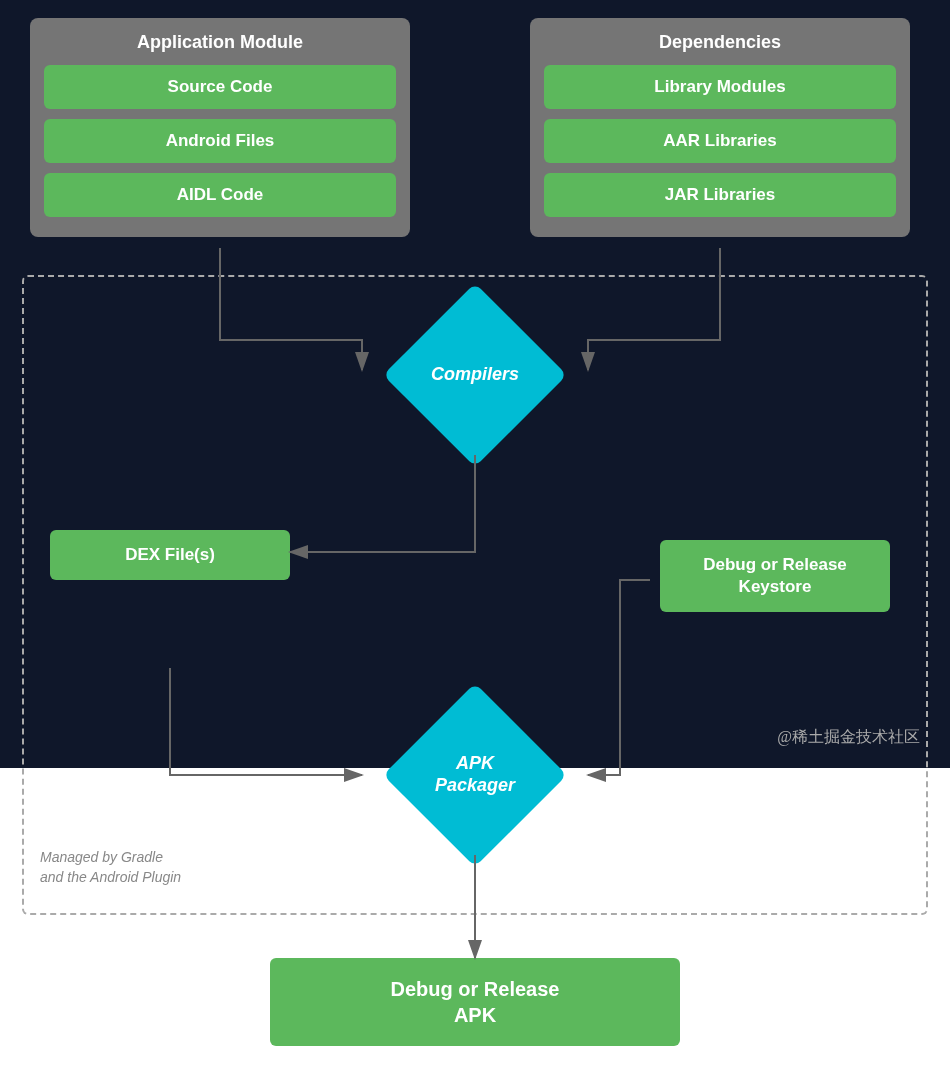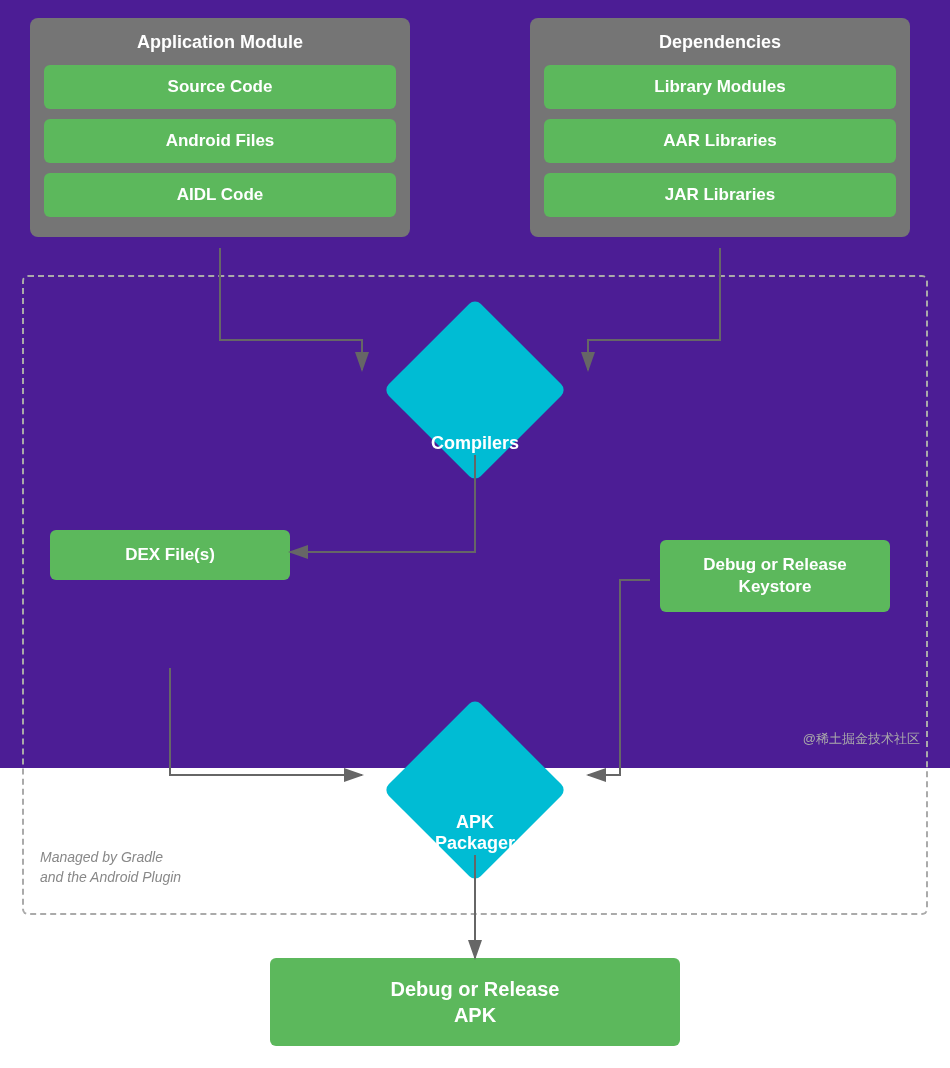--- a/index.html
+++ b/index.html
@@ -9,21 +9,21 @@
       background: #fff;
       font-family: Arial, sans-serif;
       position: relative;
       overflow: hidden;
     }
 
     .diagram-container {
       width: 950px;
       height: 768px;
       position: relative;
-      background: #4c1d95;
+      background: #0f172a;
     }
 
     
     .gray-box {
       position: absolute;
       background: #757575;
       border-radius: 8px;
       padding: 14px 14px 20px 14px;
     }
 
@@ -55,22 +55,23 @@
     .dashed-box {
       position: absolute;
       border: 2px dashed #aaa;
       border-radius: 6px;
     }
 
     
     .diamond-wrapper {
       position: absolute;
       display: flex;
-      align-items: flex-end;
+      align-items: center;
       justify-content: center;
+      font-style: italic;
     }
 
     .diamond {
       width: 130px;
       height: 130px;
       background: #00bcd4;
       transform: rotate(45deg);
       border-radius: 8px;
       position: relative;
     }
@@ -115,21 +116,22 @@
       color: #888;
       font-style: italic;
       font-size: 14px;
       line-height: 1.4;
     }
 
     
     .watermark {
       position: absolute;
       color: #aaa;
-      font-size: 13px;
+      font-size: 16px;
+      font-family: Liberation Serif, serif;
     }
   </style>
 </head>
 <body>
 
 <div class="diagram-container">
 
   <div class="gray-box" style="left: 30px; top: 18px; width: 380px;">
     <div class="gray-box-title">Application Module</div>
     <div class="green-item">Source Code</div>

